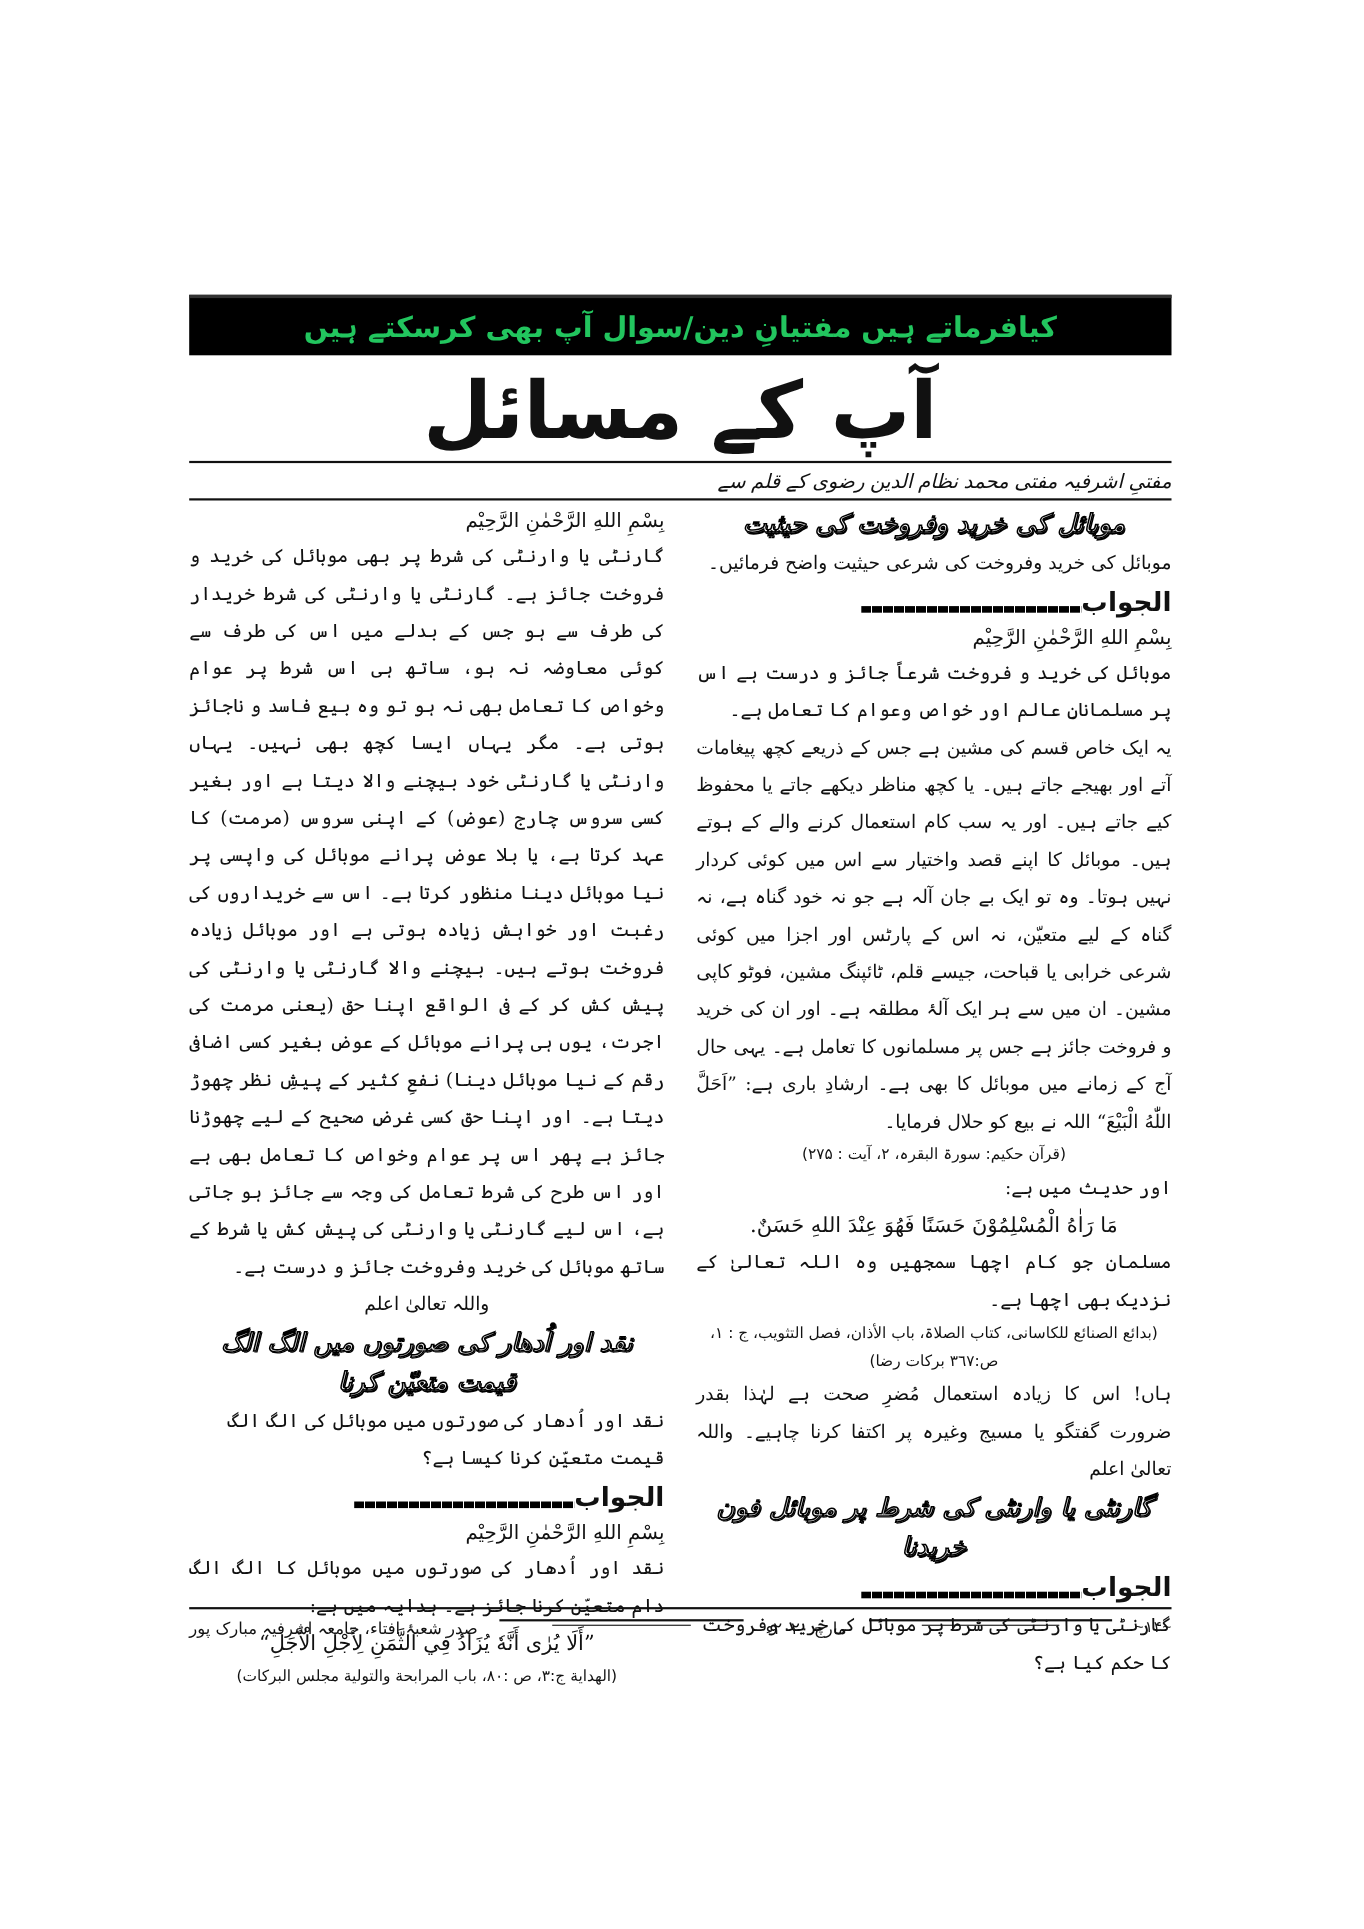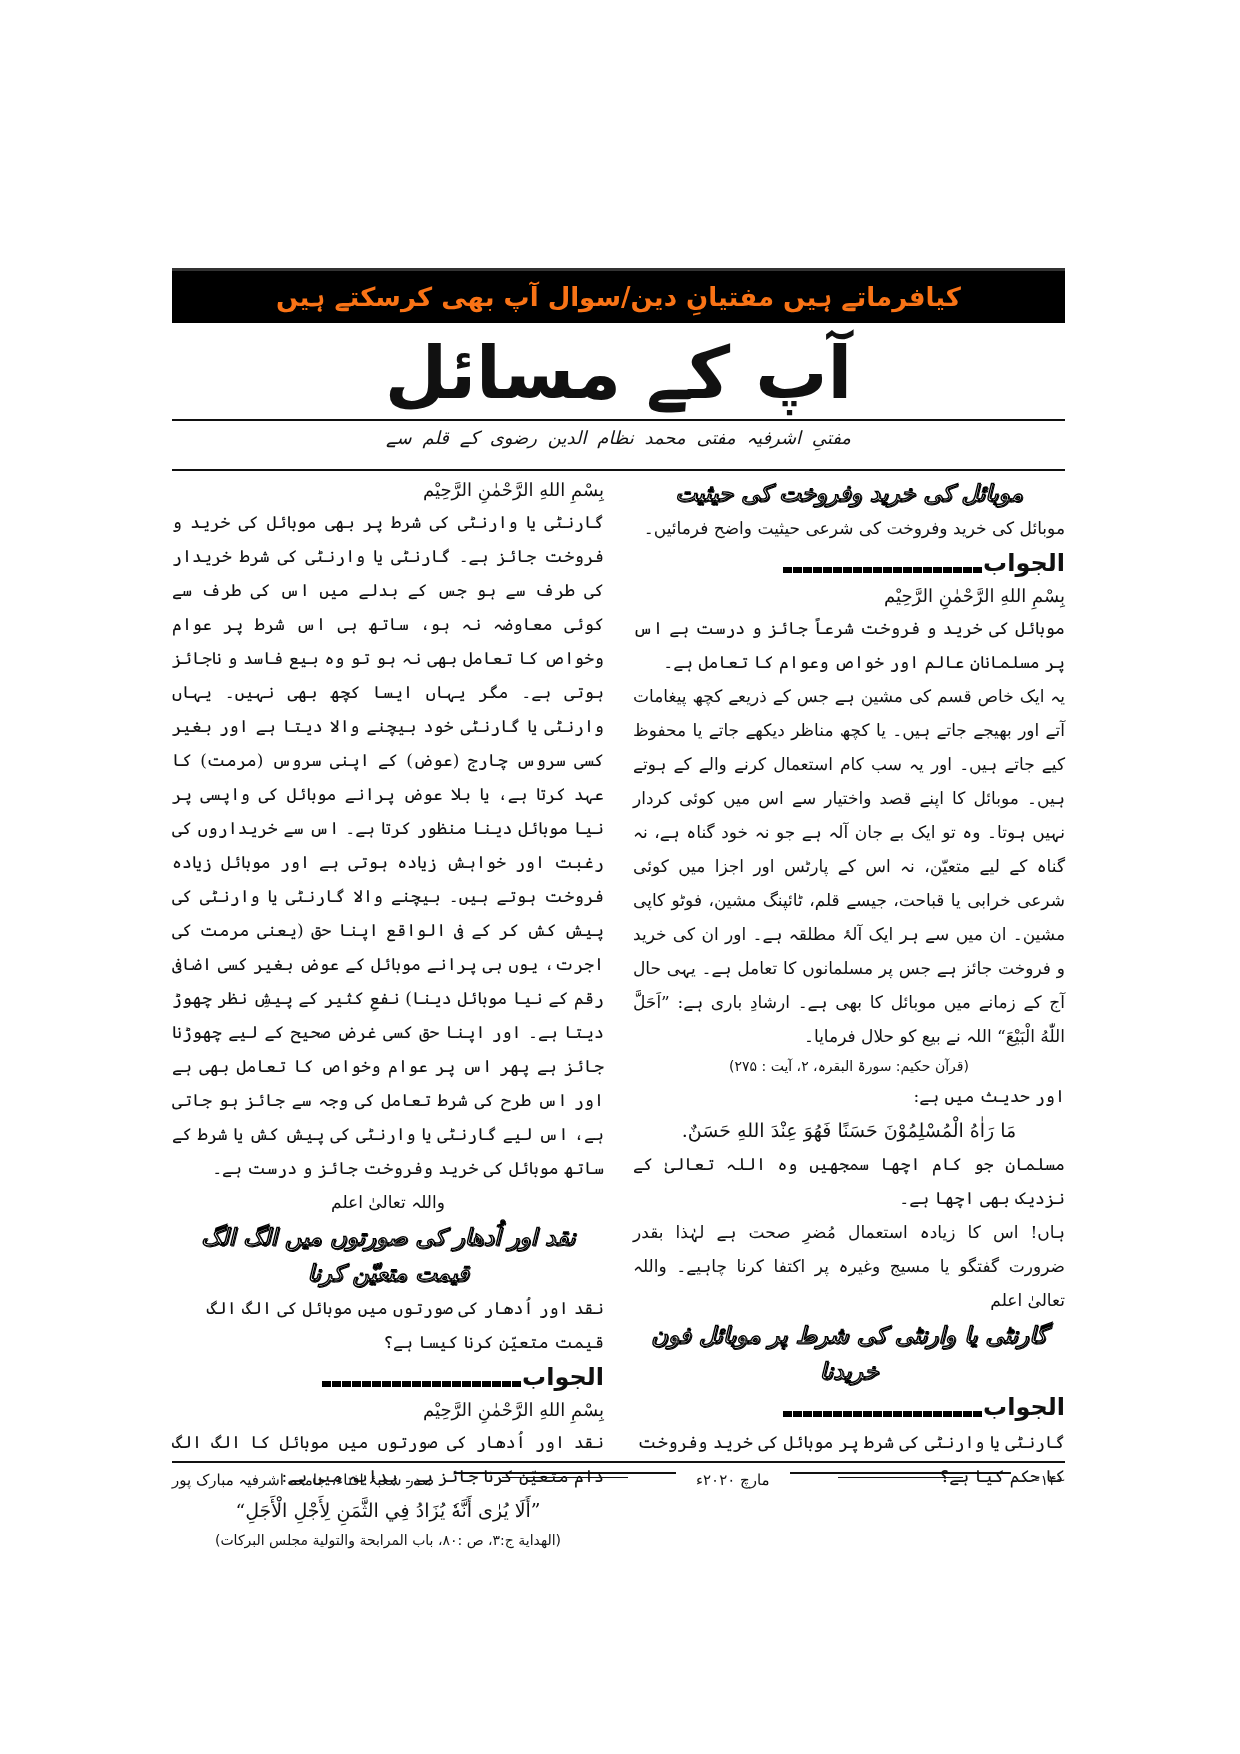--- a/index.html
+++ b/index.html
@@ -1,28 +1,28 @@
 <!DOCTYPE html>
 <html><head>
 <meta charset="utf-8">
 <style>
   html, body { margin: 0; padding: 0; background: #ffffff; }
   body { width: 1240px; height: 1754px; position: relative; overflow: hidden;
          font-family: "DejaVu Sans", sans-serif; color: #111; }
   .page { position: absolute; left: 172px; top: 268px; width: 893px; }
-  .banner { background: #000; color: #f97316; height: 52px; border-top: 3px solid #333;
+  .banner { background: #000; color: #22c55e; height: 52px; border-top: 3px solid #333;
             display: flex; align-items: center; justify-content: center;
             font-family: "DejaVu Sans", sans-serif; font-weight: bold; font-size: 26px;
             direction: rtl; letter-spacing: 0; }
   .main-title { text-align: center; direction: rtl; font-family: "DejaVu Sans", sans-serif;
                 font-weight: 700; font-size: 72px; line-height: 92px; margin-top: 4px;
                 letter-spacing: 1px; }
   .rule { height: 0; border-top: 2px solid #111; }
-  .byline { text-align: center; direction: rtl; font-family: Liberation Mono, monospace;
-            font-style: italic; font-size: 18px; padding: 6px 0 20px; }
+  .byline { direction: rtl; font-family: Liberation Sans, sans-serif;
+            font-style: italic; font-size: 18px; padding: 6px 0 4px; }
   .columns { display: flex; flex-direction: row-reverse; justify-content: space-between;
              margin-top: 4px; }
   .col { width: 432px; direction: rtl; text-align: justify; font-family: "DejaVu Serif", serif;
          font-size: 17px; line-height: 34px; }
   .col p { margin: 0; }
   .q-title { font-family: "DejaVu Serif", serif; font-weight: bold; font-style: italic;
              font-size: 23px; line-height: 36px; text-align: center;
              -webkit-text-stroke: 0.6px #000; color: #fff; text-shadow: 1px 1px 0 #000; }
   .q-text { text-align: right; }
   .answer-head { display: flex; direction: rtl; align-items: flex-end; margin: 2px 0; }
@@ -65,20 +65,21 @@
         <span class="lbl">الجواب</span>
         <span class="dash"></span>
       </div>
       <div class="bism">بِسْمِ اللهِ الرَّحْمٰنِ الرَّحِيْم</div>
       <p>موبائل کی خرید و فروخت شرعاً جائز و درست ہے اس پر مسلمانانِ عالم اور خواص وعوام کا تعامل ہے۔</p>
       <p>یہ ایک خاص قسم کی مشین ہے جس کے ذریعے کچھ پیغامات آتے اور بھیجے جاتے ہیں۔ یا کچھ مناظر دیکھے جاتے یا محفوظ کیے جاتے ہیں۔ اور یہ سب کام استعمال کرنے والے کے ہوتے ہیں۔ موبائل کا اپنے قصد واختیار سے اس میں کوئی کردار نہیں ہوتا۔ وہ تو ایک بے جان آلہ ہے جو نہ خود گناہ ہے، نہ گناہ کے لیے متعیّن، نہ اس کے پارٹس اور اجزا میں کوئی شرعی خرابی یا قباحت، جیسے قلم، ٹائپنگ مشین، فوٹو کاپی مشین۔ ان میں سے ہر ایک آلۂ مطلقہ ہے۔ اور ان کی خرید و فروخت جائز ہے جس پر مسلمانوں کا تعامل ہے۔ یہی حال آج کے زمانے میں موبائل کا بھی ہے۔ ارشادِ باری ہے: ”اَحَلَّ اللّٰهُ الْبَيْعَ“ اللہ نے بیع کو حلال فرمایا۔</p>
       <div class="ref">(قرآن حکیم: سورۃ البقرہ، ۲، آیت : ۲۷۵)</div>
       <p>اور حدیث میں ہے:</p>
       <div class="arabic">مَا رَاٰهُ الْمُسْلِمُوْنَ حَسَنًا فَهُوَ عِنْدَ اللهِ حَسَنٌ.</div>
       <p>مسلمان جو کام اچھا سمجھیں وہ اللہ تعالیٰ کے نزدیک بھی اچھا ہے۔</p>
+      <div class="ref">(بدائع الصنائع للکاسانی، کتاب الصلاۃ، باب الأذان، فصل التثویب، ج : ۱، ص:۳٦٧ برکات رضا)</div>
       <p>ہاں! اس کا زیادہ استعمال مُضرِ صحت ہے لہٰذا بقدر ضرورت گفتگو یا مسیج وغیرہ پر اکتفا کرنا چاہیے۔ واللہ تعالیٰ اعلم</p>
       <div class="q-title">گارنٹی یا وارنٹی کی شرط پر موبائل فون خریدنا</div>
       <div class="answer-head">
         <span class="lbl">الجواب</span>
         <span class="dash"></span>
       </div>
       <p class="q-text">گارنٹی یا وارنٹی کی شرط پر موبائل کی خرید وفروخت کا حکم کیا ہے؟</p>
     </div>
 
     <div class="col">

